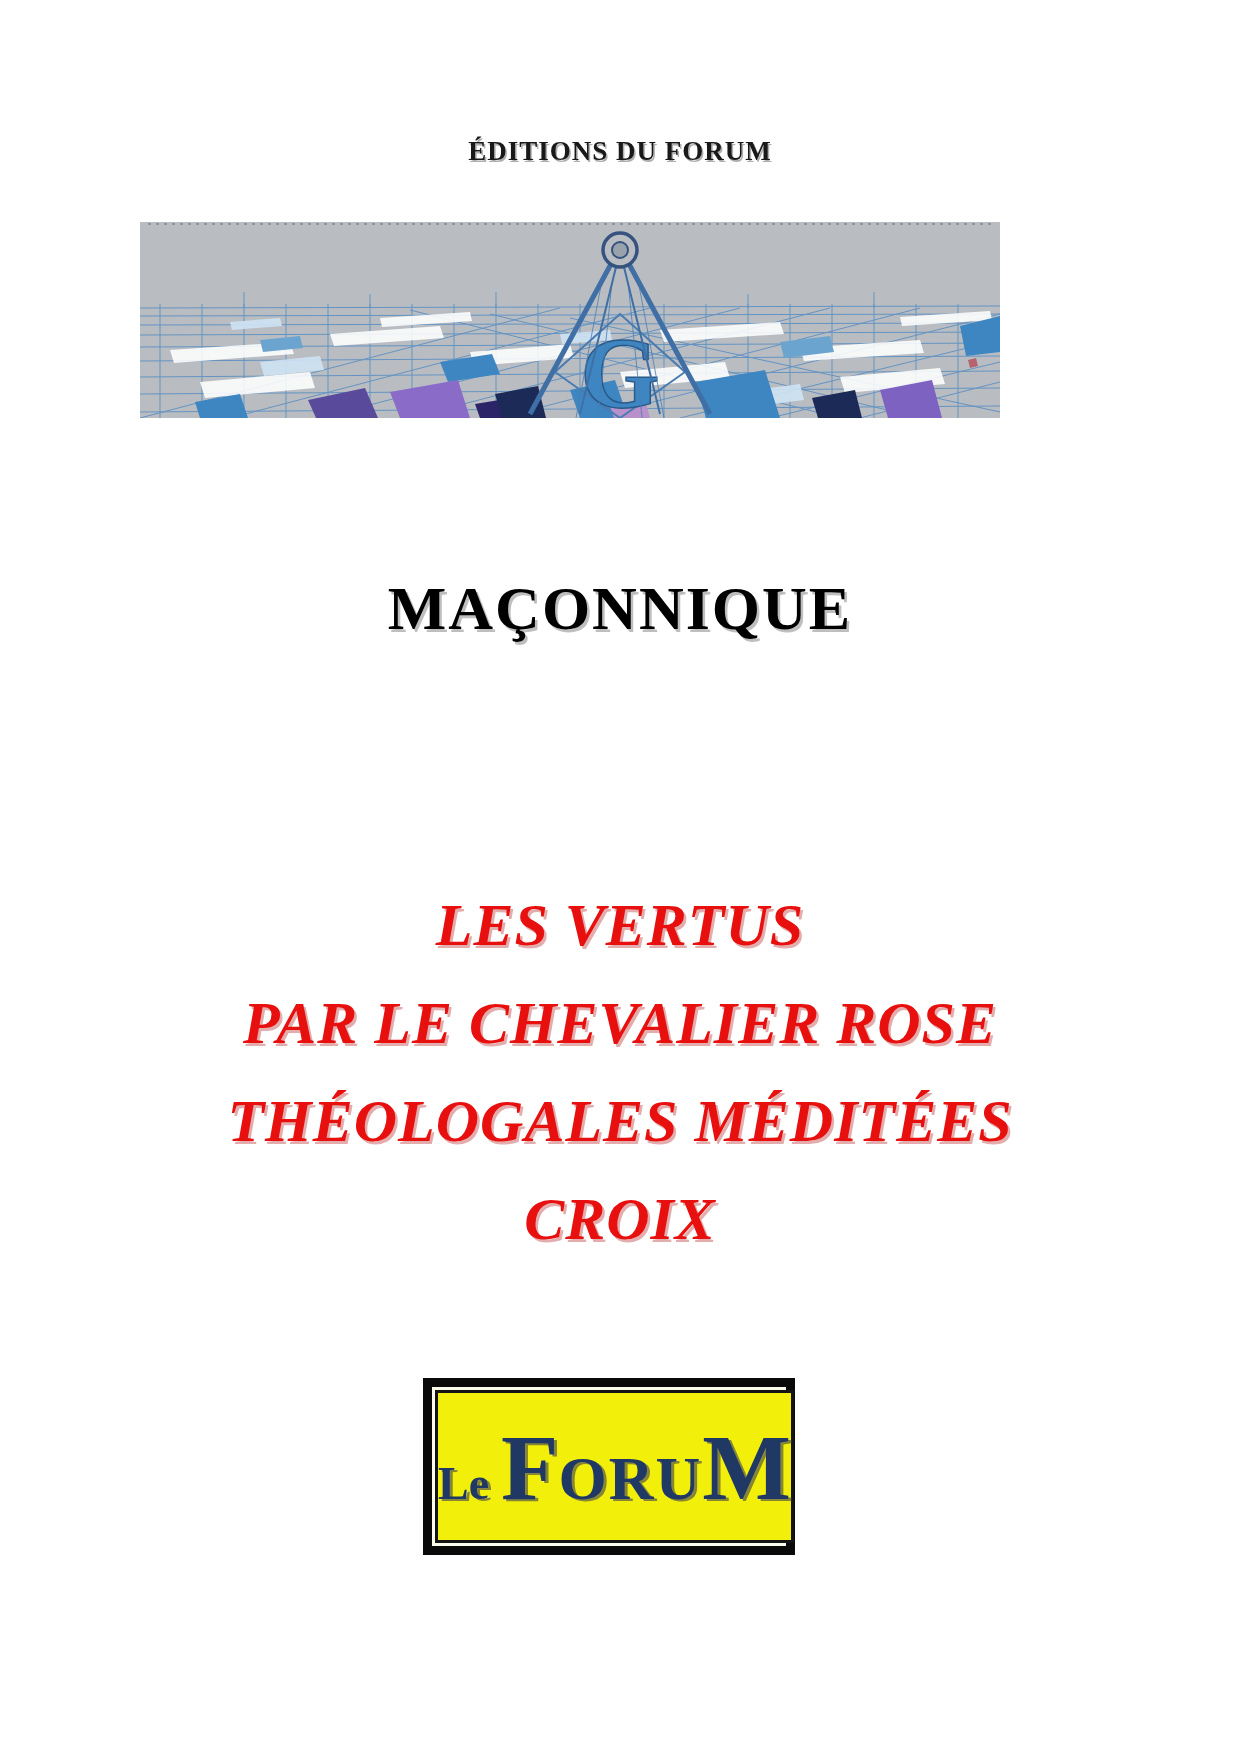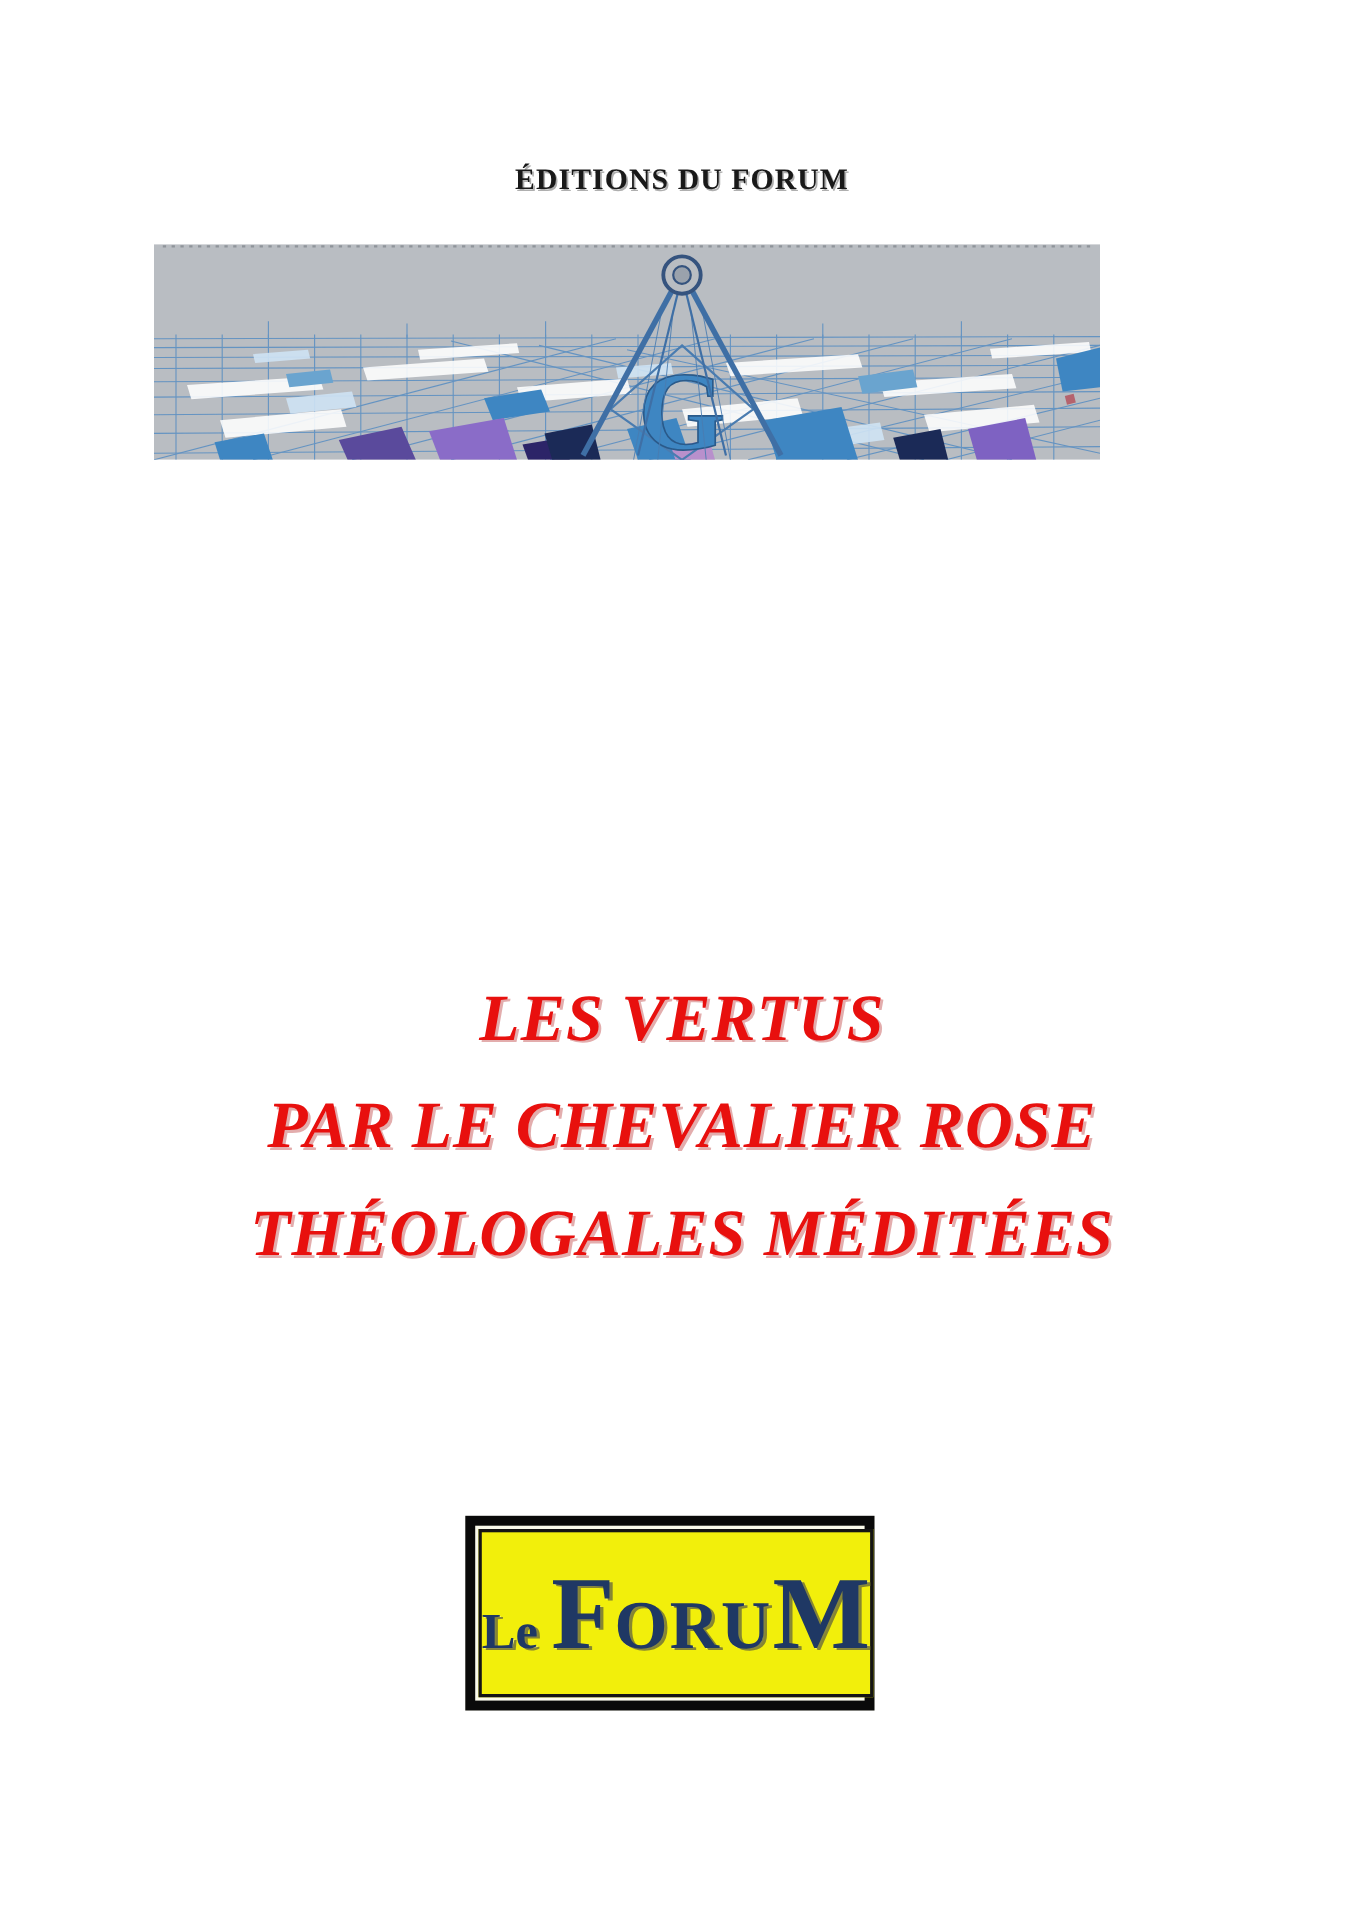--- a/index.html
+++ b/index.html
@@ -4,21 +4,20 @@
 <style>
   html,body{margin:0;padding:0;background:#ffffff;}
   .page{
     position:relative;width:1240px;height:1754px;background:#ffffff;overflow:hidden;
     font-family:"Liberation Serif","DejaVu Serif",serif;
   }
   .publisher{
     position:absolute;top:136px;left:0;width:100%;text-align:center;
     font-size:27px;font-weight:bold;letter-spacing:1px;color:#191919;
     text-shadow:1.5px 1.5px 0 rgba(110,110,110,.55);
-    margin-top:12px;
   }
   .banner{
     position:absolute;left:140px;top:222px;width:860px;height:196px;
   }
   .banner svg{display:block;width:100%;height:100%;}
   .main-title{
     position:absolute;top:552px;left:0;width:100%;text-align:center;
     font-weight:bold;font-size:62px;line-height:113px;letter-spacing:2px;color:#000000;
     text-shadow:2.5px 2.5px 0 rgba(125,125,125,.5);
   }
@@ -153,26 +152,28 @@
         <path d="M489,42 L570,192" stroke="#3f6fa5" stroke-width="5" fill="none"></path>
         <path d="M476,45 L440,192" stroke="#3f6fa5" stroke-width="2" fill="none"></path>
         <path d="M484,45 L520,192" stroke="#3f6fa5" stroke-width="2" fill="none"></path>
         <circle cx="480" cy="28" r="17" fill="none" stroke="#35537e" stroke-width="3.5"></circle>
         <circle cx="480" cy="28" r="8" fill="#9aa2ac" stroke="#35537e" stroke-width="2"></circle>
       </g>
     </svg>
   </div>
 
   <div class="main-title">
+    <div>MAÇONNIQUE</div>
   </div>
 
   <div class="subtitle">
     <div>LES VERTUS</div>
     <div>PAR LE CHEVALIER ROSE</div>
     <div>THÉOLOGALES MÉDITÉES</div>
+    <div>CROIX</div>
   </div>
 
   <div class="logo-outer">
     <div class="logo-inner">
       <div class="logo-text"><span class="logo-le">Le</span><span class="logo-cap">F</span><span class="logo-mid">ORU</span><span class="logo-cap">M</span></div>
     </div>
   </div>
 
 </div>
 

